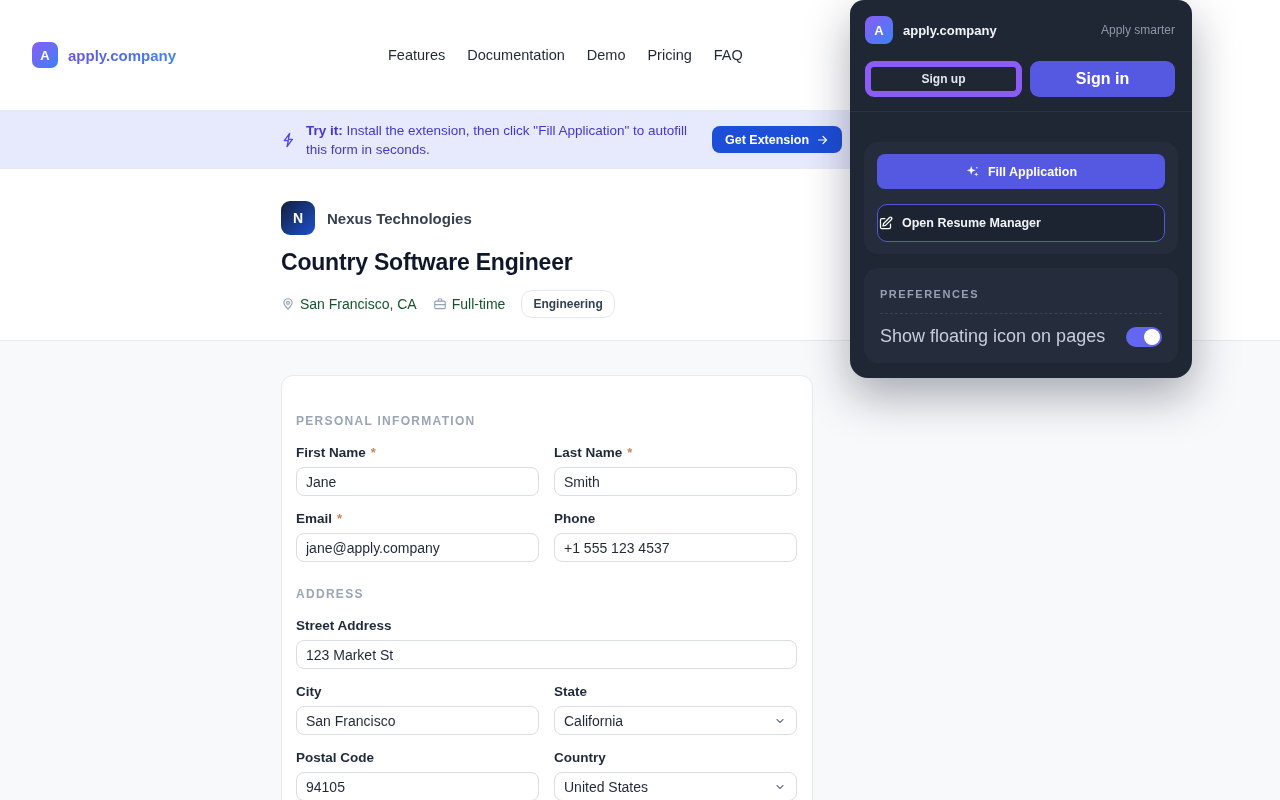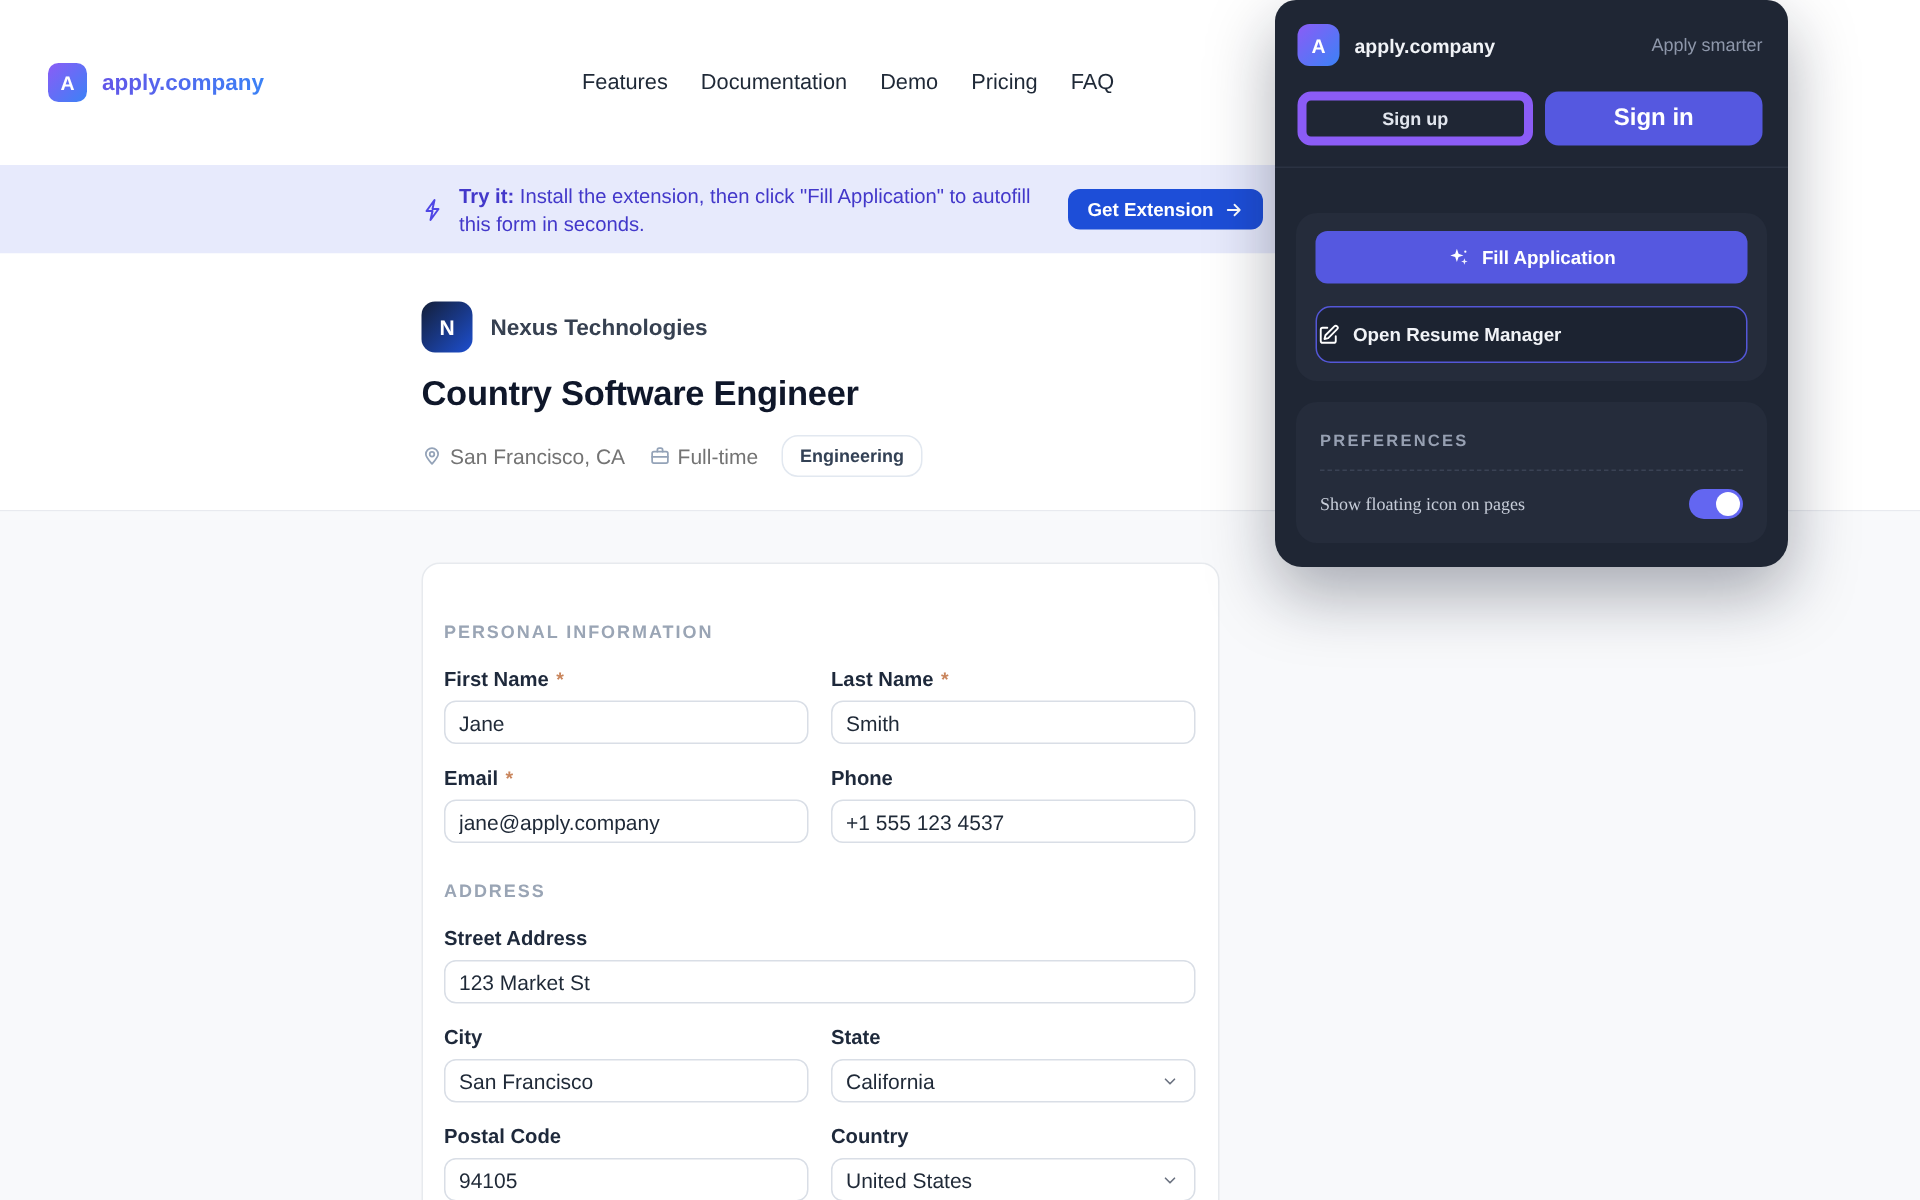--- a/index.html
+++ b/index.html
@@ -29,21 +29,21 @@
 
   
   .job-header { position:absolute; top:169px; left:0; width:1280px; height:172px; background:#ffffff;
     border-bottom:1px solid #e8eaef; }
   .job-co-row { position:absolute; left:281px; top:32px; display:flex; align-items:center; gap:12px; }
   .job-logo { width:34px; height:34px; border-radius:9px; background:linear-gradient(135deg,#141f38,#1d4fd0);
     display:flex; align-items:center; justify-content:center; color:#fff; font-size:14px; font-weight:700; }
   .job-co-name { font-size:15px; font-weight:600; color:#374151; }
   .job-title { position:absolute; left:281px; top:80px; font-size:23px; font-weight:700; color:#0f172a; letter-spacing:-0.2px; }
   .job-meta { position:absolute; left:281px; top:121px; display:flex; align-items:center; gap:16px; }
-  .meta-item { display:flex; align-items:center; gap:5px; font-size:14px; color:#737373; }
+  .meta-item { display:flex; align-items:center; gap:5px; font-size:14px; color:#14532d; }
   .dept-badge { height:28px; padding:0 11px; border:1px solid #e2e8f0; border-radius:11px; background:#fff;
     display:flex; align-items:center; font-size:12px; font-weight:600; color:#334155; }
 
   
   .main-area { position:absolute; top:341px; left:0; width:1280px; height:459px; background:#f8f9fb; }
   .form-card { position:absolute; left:281px; top:34px; width:532px; height:560px;
     background:#ffffff; border:1px solid #e7eaee; border-radius:12px; padding:38px 15px 30px 14px; }
   .section-label { font-size:12px; font-weight:700; letter-spacing:1.3px; color:#9aa5b5; }
   .section-label.first { margin-bottom:17px; }
   .section-label.addr { margin-top:25px; margin-bottom:17px; }
@@ -74,21 +74,21 @@
   .action-card { background:#252c3b; border-radius:14px; padding:12px 13px; }
   .btn-fill { width:100%; height:35px; border:none; border-radius:8px; background:#5558e0; color:#fff;
     font-size:12.5px; font-weight:600; font-family:inherit; display:flex; align-items:center; justify-content:center; gap:8px; cursor:pointer; }
   .btn-resume { width:100%; height:38px; margin-top:15px; border:1.5px solid #5457d8; border-radius:10px;
     background:#1c2331; color:#f1f3f7; font-size:12.5px; font-weight:600; font-family:inherit;
     display:flex; align-items:center; justify-content:flex-start; gap:9px; cursor:pointer; }
   .pref-card { background:#252c3b; border-radius:14px; margin-top:14px; padding:20px 16px 16px; }
   .pref-title { font-size:11px; font-weight:700; letter-spacing:1.5px; color:#97a0b2; }
   .pref-divider { border-top:1px dashed #3a4254; margin:13px 0 12px; }
   .pref-row { display:flex; align-items:center; justify-content:space-between; }
-  .pref-label { font-size:12px; color:#c7cdd9;font-family:Liberation Serif, serif; }
+  .pref-label { font-size:18px; color:#c7cdd9; }
   .toggle { width:36px; height:20px; border-radius:10px; background:#6366f1; position:relative; cursor:pointer; flex:0 0 auto; }
   .toggle .knob { position:absolute; top:2px; right:2px; width:16px; height:16px; border-radius:50%; background:#ffffff; }
 
   svg { display:block; }
 </style>
 </head>
 <body>
 
 <div id="screen">
 

